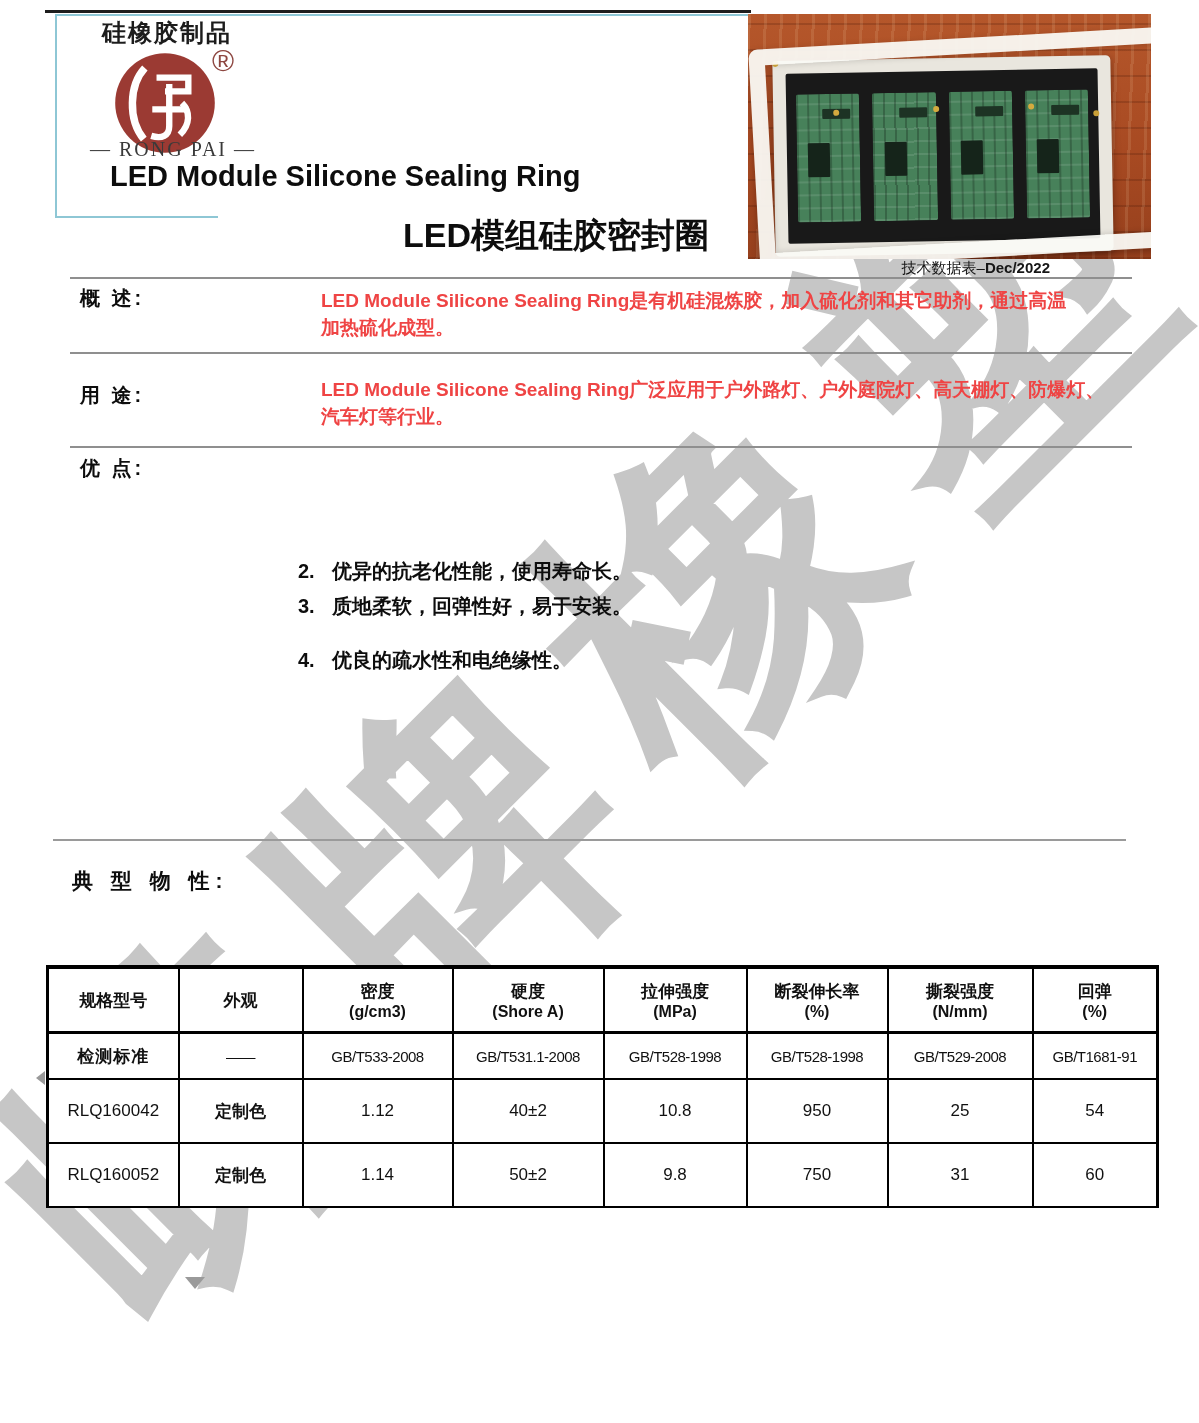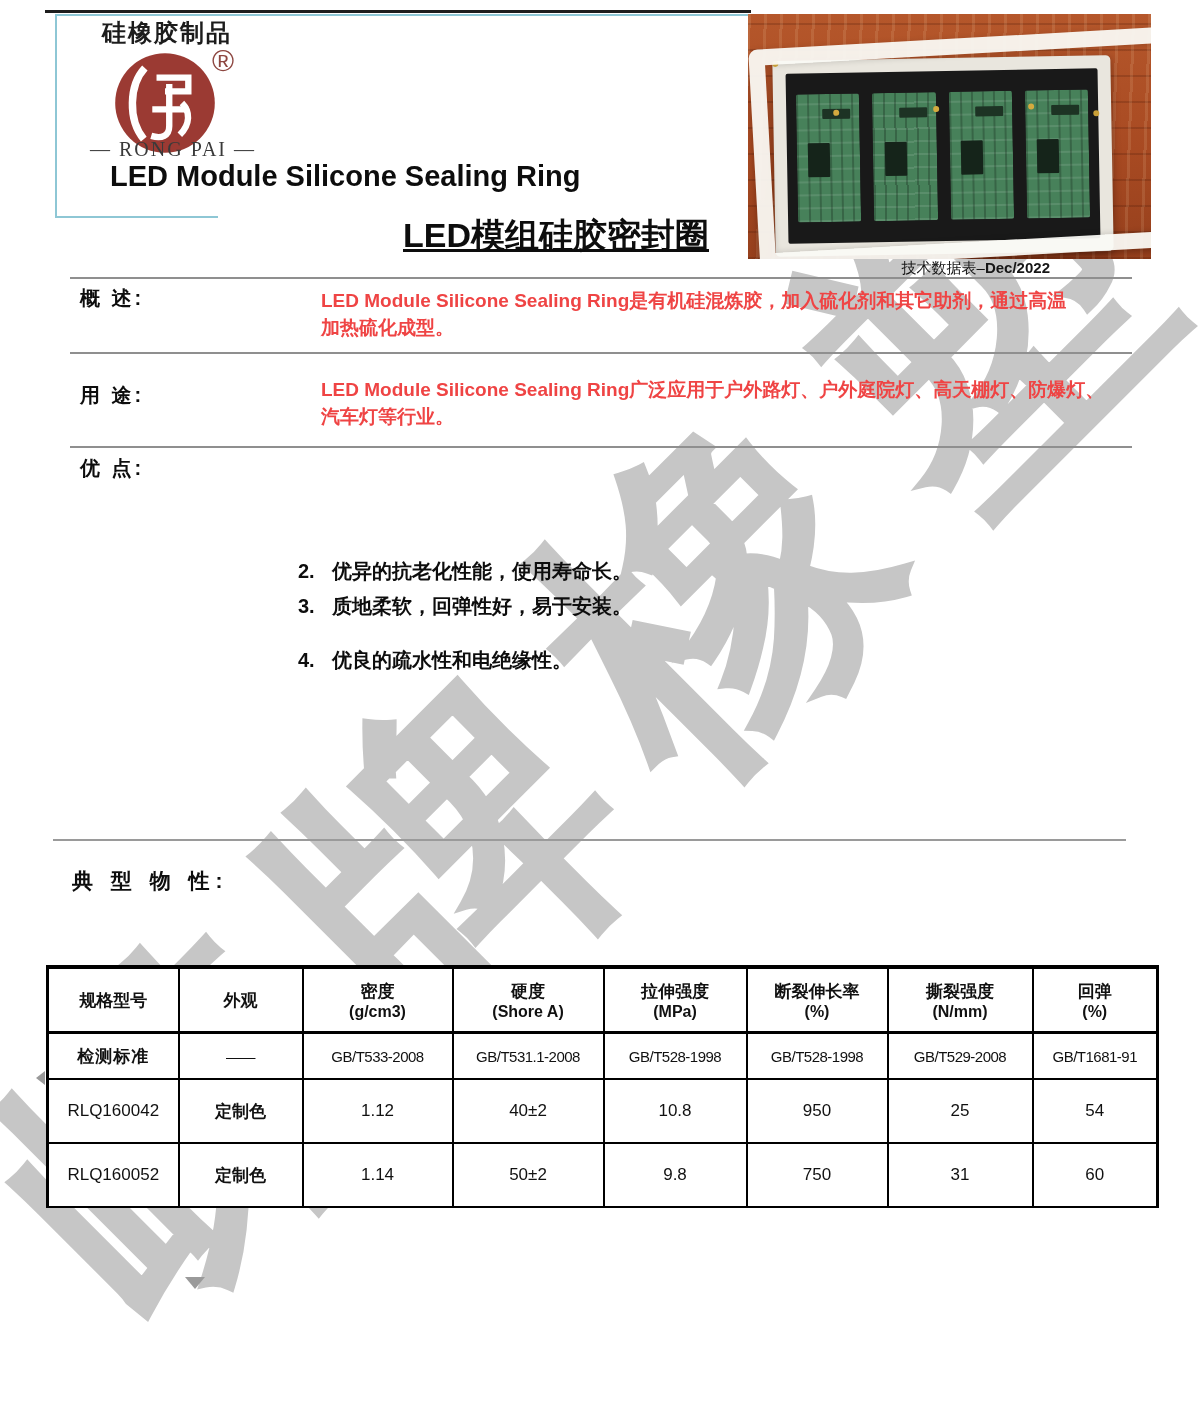--- a/index.html
+++ b/index.html
@@ -22,21 +22,21 @@
   .top-rule{left:45px; top:10px; width:706px; height:3px; background:#1d1d1d;}
   .logo-frame{left:55px; top:14px; width:693px; height:202px;
     border-left:2px solid #8ec7d5; border-top:2px solid #8ec7d5;}
   .logo-frame-bottom{left:55px; top:216px; width:163px; height:2px; background:#8ec7d5;}
   .brand-label{left:102px; top:17px; font-size:24px; font-weight:600; letter-spacing:2px; color:#1c1c1c;}
   .logo-svg{left:112px; top:50px;}
   .reg-mark{left:212px; top:44px; font-size:30px; color:#8d4640;}
   .rongpai{left:68px; top:138px; width:210px; text-align:center;
     font-family:"Liberation Serif", serif; font-size:20px; letter-spacing:2px; color:#3a3a3a;}
   .title-en{left:110px; top:160px; font-size:29px; font-weight:bold; color:#0d0d0d;}
-  .title-zh{left:403px; top:213px; font-size:34px; font-weight:bold; color:#0d0d0d;text-decoration:underline;}
+  .title-zh{left:403px; top:213px; font-size:34px; font-weight:bold; color:#0d0d0d;}
   
   .photo{
     left:748px; top:14px; width:403px; height:245px; overflow:hidden;
     background:
       repeating-linear-gradient(92deg, rgba(255,230,190,0.12) 0 3px, rgba(0,0,0,0) 3px 16px),
       repeating-linear-gradient(0deg, rgba(70,22,6,0.22) 0 2px, rgba(0,0,0,0) 2px 26px),
       linear-gradient(180deg,#b5572b 0%, #a84a22 55%, #96401d 100%);
   }
   .module-white{position:absolute; left:26px; top:44px; width:338px; height:196px;
     background:#e9e6de; border-radius:5px; transform:rotate(-1deg);

